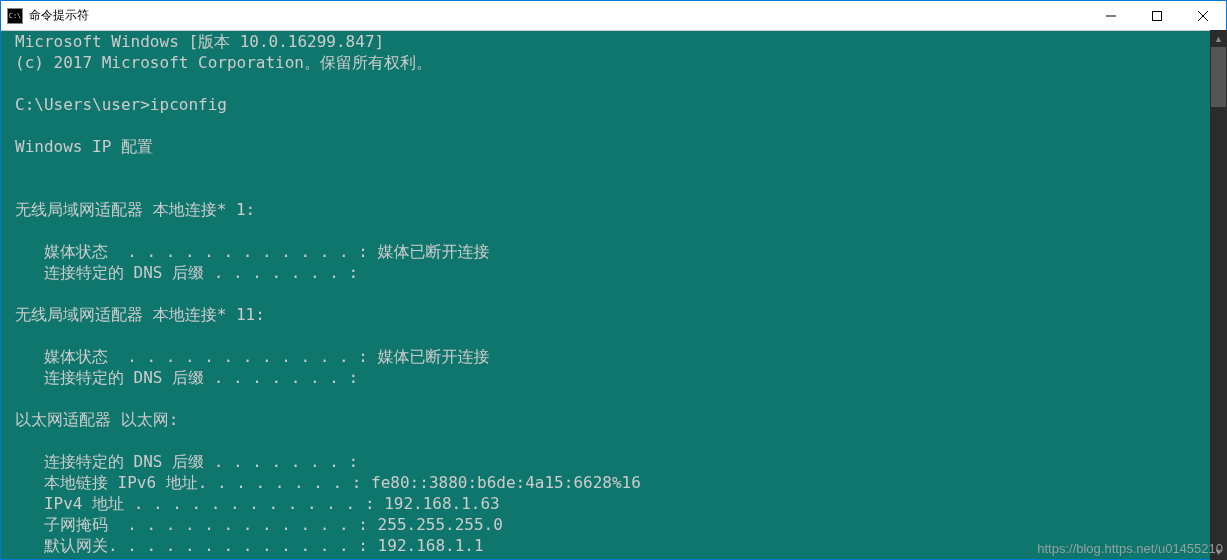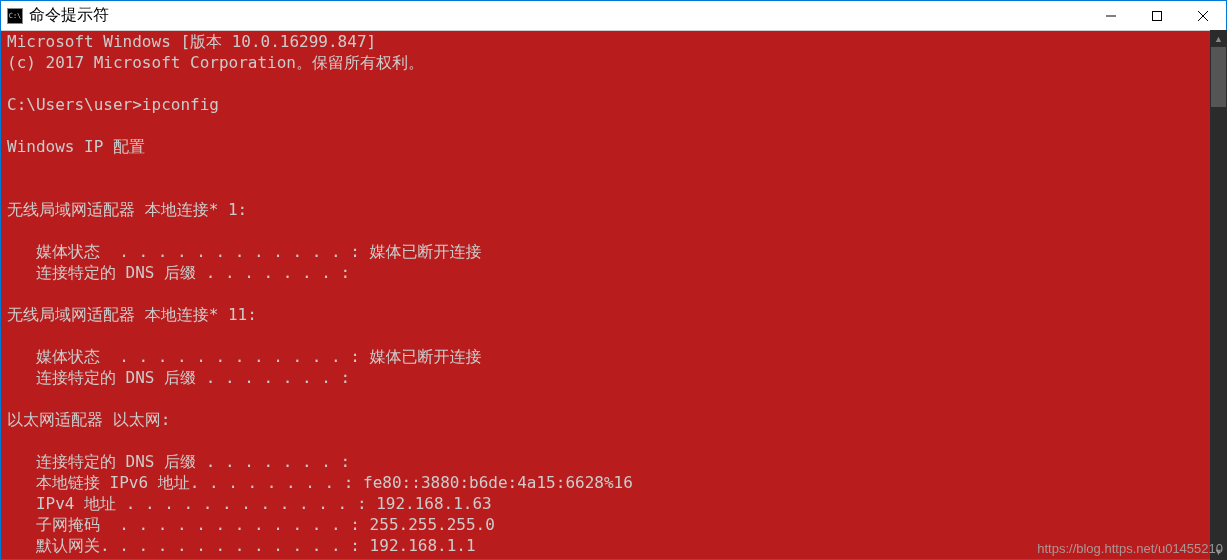--- a/index.html
+++ b/index.html
@@ -40,45 +40,45 @@
       background: #000;
       border: 1px solid #888;
       font-size: 7px;
       color: #ccc;
       display: flex;
       align-items: center;
       justify-content: center;
       font-family: monospace;
     }
     .title-text {
-      font-size: 16px;
+      font-size: 12px;
       color: #000;
     }
     .window-controls {
       display: flex;
       height: 100%;
     }
     .win-btn {
       width: 46px;
       height: 100%;
       display: flex;
       align-items: center;
       justify-content: center;
       background: #fff;
       cursor: default;
     }
     .win-btn svg { width: 10px; height: 10px; }
     .terminal {
       flex: 1;
-      background: #b91c1c;
+      background: #0f766e;
       color: #ccc;
       font-family: "NSimSun", "SimSun", "MS Gothic", "Consolas", monospace;
       font-size: 16px;
       line-height: 21px;
-      padding: 0 6px;
+      padding: 0 14px;
       white-space: pre;
       overflow: hidden;
       position: relative;
     }
     .scrollbar-track {
       position: absolute;
       right: 0;
       top: 30px;
       bottom: 0;
       width: 17px;

